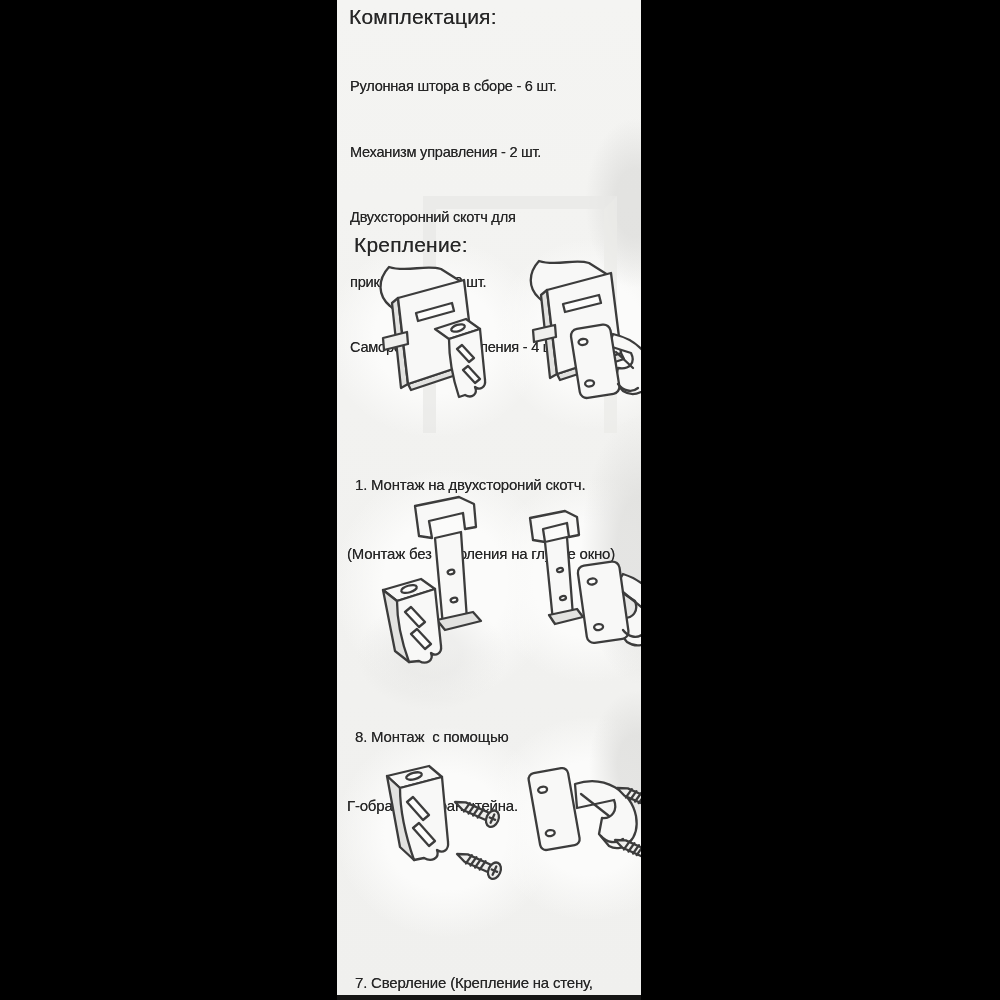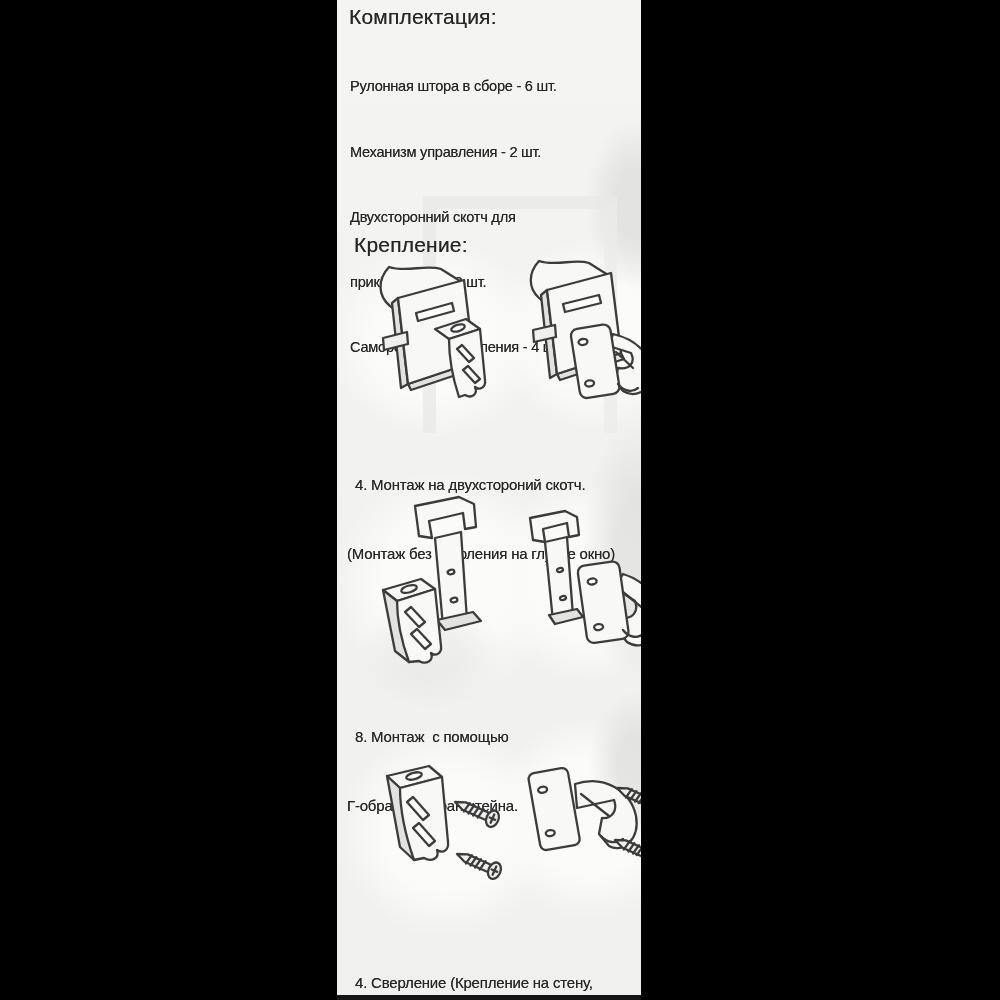--- a/index.html
+++ b/index.html
@@ -95,21 +95,21 @@
         <rect class="ln" x="58" y="76" width="40" height="70" rx="7"></rect>
         <ellipse class="ln hole" cx="69" cy="90" rx="4.5" ry="3" stroke-width="1.8"></ellipse>
         <ellipse class="ln hole" cx="69" cy="132" rx="4.5" ry="3" stroke-width="1.8"></ellipse>
       </g>
       <path class="ln open" d="M99,102 L116,118" stroke-width="1.8"></path>
       <path class="ln open" d="M101,134 C106,141 115,143 121,138" stroke-width="1.8"></path>
     </svg>
   </div>
 
   <div class="txt step" style="left:10px;top:427px;">
-    <div class="indent">4. Монтаж на двухстороний скотч.</div>
+    <div class="indent">1. Монтаж на двухстороний скотч.</div>
     <div>(Монтаж без сверления на глухое окно)</div>
   </div>
 
   <div class="illo" style="left:20px;top:494px;">
     <svg width="162" height="180" viewBox="0 0 162 180">
       <path class="ln" d="M62,42 L58,12 L102,3 L117,10 L119,33 L108,35 L106,19 L72,27 L75,44 Z"></path>
       <path class="ln" d="M78,44 L104,38 L110,126 L86,132 Z"></path>
       <ellipse class="ln hole" cx="94" cy="78" rx="3.4" ry="2.2" transform="rotate(-14 94 78)" stroke-width="1.6"></ellipse>
       <ellipse class="ln hole" cx="97" cy="106" rx="3.4" ry="2.2" transform="rotate(-14 97 106)" stroke-width="1.6"></ellipse>
       <path class="ln side" d="M80,126 L116,118 L124,127 L88,136 Z"></path>
@@ -185,18 +185,18 @@
       <g transform="translate(100,96) rotate(24)">
         <path class="ln metal" d="M0,0 L10,-4 L34,-4 L34,4 L10,4 Z"></path>
         <path class="ln open" d="M14,-5 L12,5 M19,-5 L17,5 M24,-5 L22,5 M28,-5 L26,5" stroke-width="1.6"></path>
         <ellipse class="ln metal" cx="39" cy="0" rx="6" ry="8.5"></ellipse>
         <path class="ln open" d="M36,0 L42,0 M39,-4.5 L39,4.5" stroke-width="1.6"></path>
       </g>
     </svg>
   </div>
 
   <div class="txt step" style="left:10px;top:925px;">
-    <div class="indent">4. Сверление (Крепление на стену,</div>
+    <div class="indent">7. Сверление (Крепление на стену,</div>
     
   </div>
 
   <div class="bottom-strip"></div>
 </div>
 
 </body></html>

